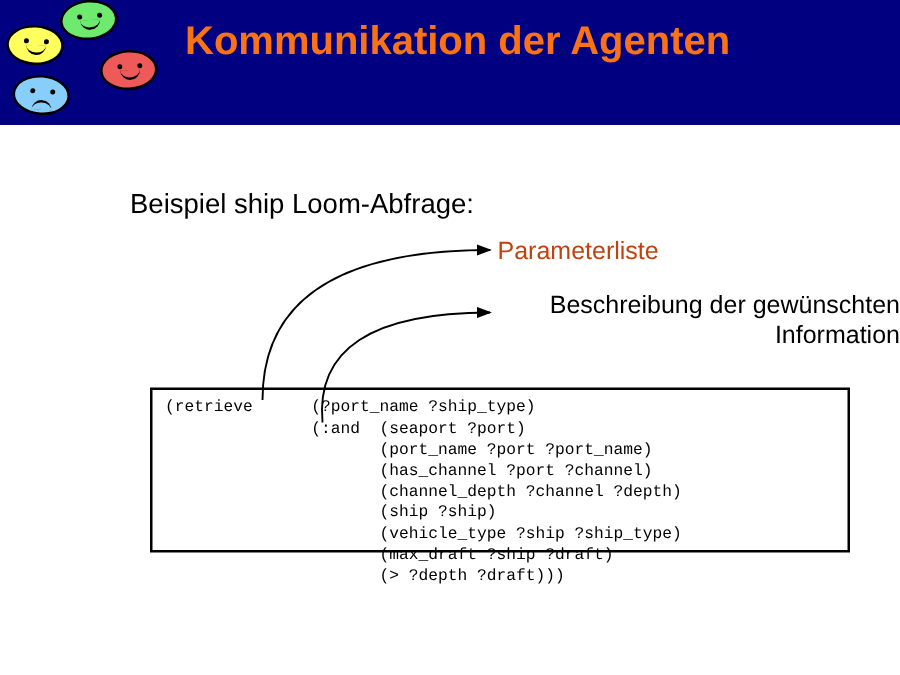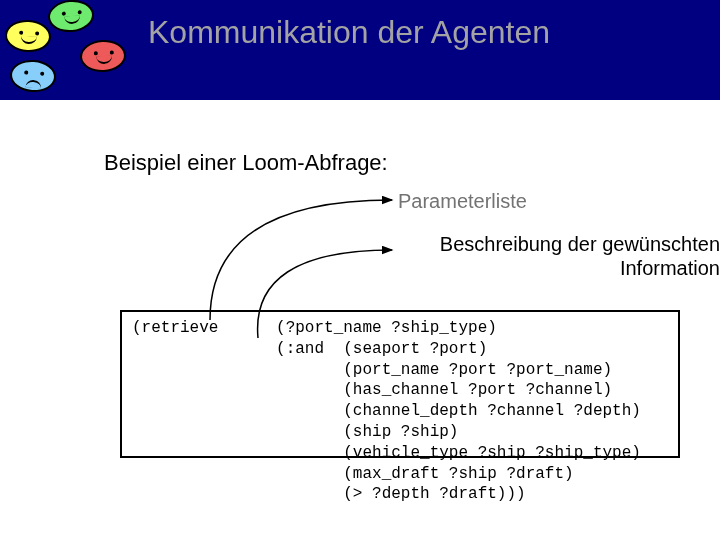--- a/index.html
+++ b/index.html
@@ -16,23 +16,23 @@
     top: 0;
     left: 0;
     width: 720px;
     height: 100px;
     background: #000080;
   }
   .title {
     position: absolute;
     top: 14px;
     left: 148px;
-    color: #a3a3a3;
+    color: #f97316;
     font-size: 32px;
-    font-weight: normal;
+    font-weight: bold;
   }
   .faces-green {
     position: absolute;
     top: 0;
     left: 48px;
     width: 46px;
     height: 32px;
     background: #6eea6e;
     border: 2px solid #000;
     border-radius: 50%;
@@ -80,41 +80,41 @@
     top: 150px;
     left: 104px;
     font-size: 22px;
     color: #000;
   }
   .label1 {
     position: absolute;
     top: 190px;
     left: 398px;
     font-size: 20px;
-    color: #737373;
+    color: #c2410c;
   }
   .label2 {
     position: absolute;
     top: 232px;
     left: 398px;
     font-size: 20px;
     color: #000;
     line-height: 1.2;
     text-align: right;
   }
   .code-box {
     position: absolute;
     top: 310px;
     left: 120px;
     width: 560px;
-    height: 148px;
+    height: 132px;
     border: 2px solid #000;
     padding: 6px 10px;
     font-family: "Courier New", monospace;
-    font-size: 16px;
+    font-size: 13px;
     line-height: 1.3;
     white-space: pre;
   }
   .svg-arrows {
     position: absolute;
     top: 0;
     left: 0;
     pointer-events: none;
   }
 </style>
@@ -139,21 +139,21 @@
   <div class="face-eye" style="top:9px;left:12px"></div>
   <div class="face-eye" style="top:9px;left:28px"></div>
   <div class="face-mouth"></div>
 </div>
 <div class="faces-blue">
   <div class="face-eye" style="top:9px;left:12px"></div>
   <div class="face-eye" style="top:9px;left:28px"></div>
   <div class="face-mouth-sad"></div>
 </div>
 
-<div class="subtitle">Beispiel einer Loom-Abfrage:</div>
+<div class="subtitle">Beispiel ship Loom-Abfrage:</div>
 <div class="label1">Parameterliste</div>
 <div class="label2">Beschreibung der
 gewünschten Information</div>
 
 <div class="code-box">(retrieve      (?port_name ?ship_type)
                (:and  (seaport ?port)
                       (port_name ?port ?port_name)
                       (has_channel ?port ?channel)
                       (channel_depth ?channel ?depth)
                       (ship ?ship)

